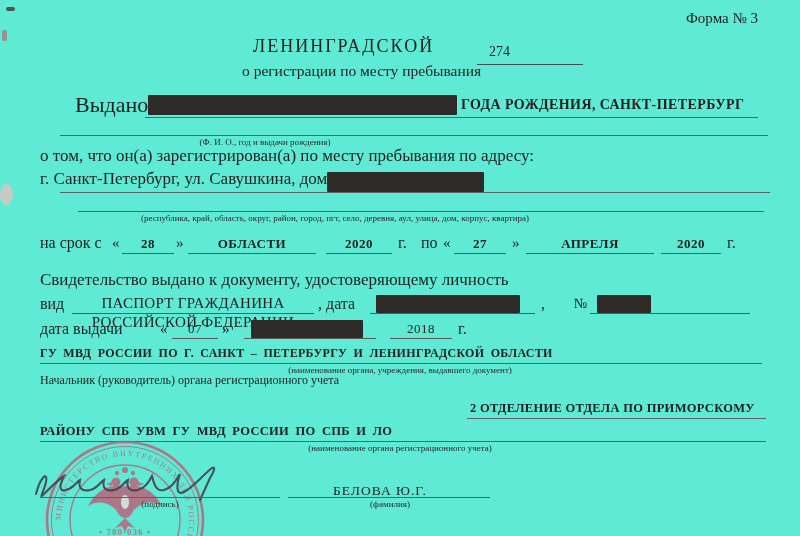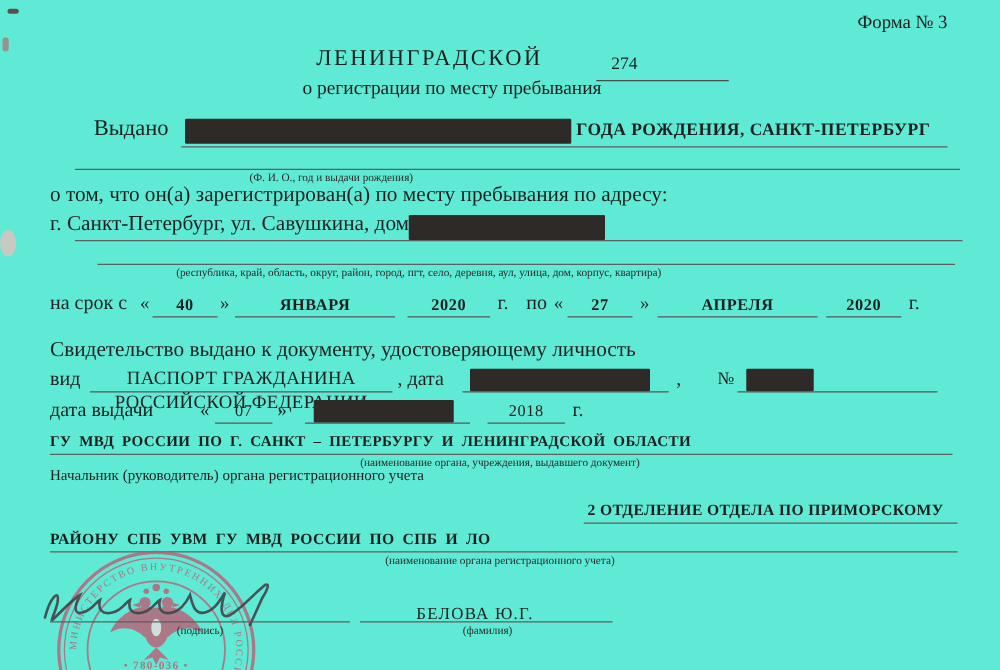--- a/index.html
+++ b/index.html
@@ -30,39 +30,39 @@
   <div class="speck" style="left:0;top:184px;width:13px;height:21px;background:#c9c9c4;border-radius:50%;"></div>
 
   <div class="abs" style="left:648px;top:10px;width:110px;text-align:right;font-size:15px;">Форма № 3</div>
 
   <div class="abs" style="left:253px;top:36px;font-size:18px;letter-spacing:2px;">ЛЕНИНГРАДСКОЙ</div>
 
   <div class="abs" style="left:477px;top:44px;width:94px;border-bottom:1px solid #4c4c4c;padding:0 0 4px 12px;font-size:14px;">274</div>
 
   <div class="abs" style="left:242px;top:62px;font-size:15.5px;">о регистрации по месту пребывания</div>
 
-  <div class="abs" style="left:75px;top:92px;font-size:18px;">Выдано</div>
+  <div class="abs" style="left:75px;top:92px;font-size:22px;">Выдано</div>
   <div class="redact" style="left:148px;top:95px;width:309px;height:20px;"></div>
   <div class="abs" style="left:461px;top:97px;font-size:14px;font-weight:bold;letter-spacing:.4px;">ГОДА РОЖДЕНИЯ, САНКТ-ПЕТЕРБУРГ</div>
   <div class="rule" style="left:145px;top:117px;width:613px;"></div>
   <div class="rule" style="left:60px;top:135px;width:708px;"></div>
   <div class="caption" style="left:165px;top:137px;width:200px;">(Ф. И. О., год и выдачи рождения)</div>
 
   <div class="abs" style="left:40px;top:169px;font-size:17px;">г. Санкт-Петербург, ул. Савушкина, дом</div>
   <div class="abs" style="left:40px;top:146px;font-size:17px;">о том, что он(а) зарегистрирован(а) по месту пребывания по адресу:</div>
   <div class="redact" style="left:327px;top:172px;width:157px;height:20px;"></div>
   <div class="rule" style="left:60px;top:192px;width:710px;"></div>
   <div class="rule" style="left:78px;top:211px;width:686px;"></div>
   <div class="caption" style="left:135px;top:213px;width:400px;">(республика, край, область, округ, район, город, пгт, село, деревня, аул, улица, дом, корпус, квартира)</div>
 
   <div class="abs lbl" style="left:40px;top:233px;">на срок с</div>
   <div class="abs quote" style="left:112px;top:233px;">«</div>
-  <div class="cell" style="left:122px;top:234px;width:52px;">40</div>
+  <div class="cell" style="left:122px;top:234px;width:52px;">28</div>
   <div class="abs quote" style="left:176px;top:233px;">»</div>
-  <div class="cell" style="left:188px;top:234px;width:128px;">ЯНВАРЯ</div>
+  <div class="cell" style="left:188px;top:234px;width:128px;">ОБЛАСТИ</div>
   <div class="cell" style="left:326px;top:234px;width:66px;">2020</div>
   <div class="abs lbl" style="left:398px;top:233px;">г.</div>
   <div class="abs lbl" style="left:421px;top:233px;">по</div>
   <div class="abs quote" style="left:443px;top:233px;">«</div>
   <div class="cell" style="left:454px;top:234px;width:52px;">27</div>
   <div class="abs quote" style="left:512px;top:233px;">»</div>
   <div class="cell" style="left:526px;top:234px;width:128px;">АПРЕЛЯ</div>
   <div class="cell" style="left:661px;top:234px;width:60px;">2020</div>
   <div class="abs lbl" style="left:727px;top:233px;">г.</div>
 

